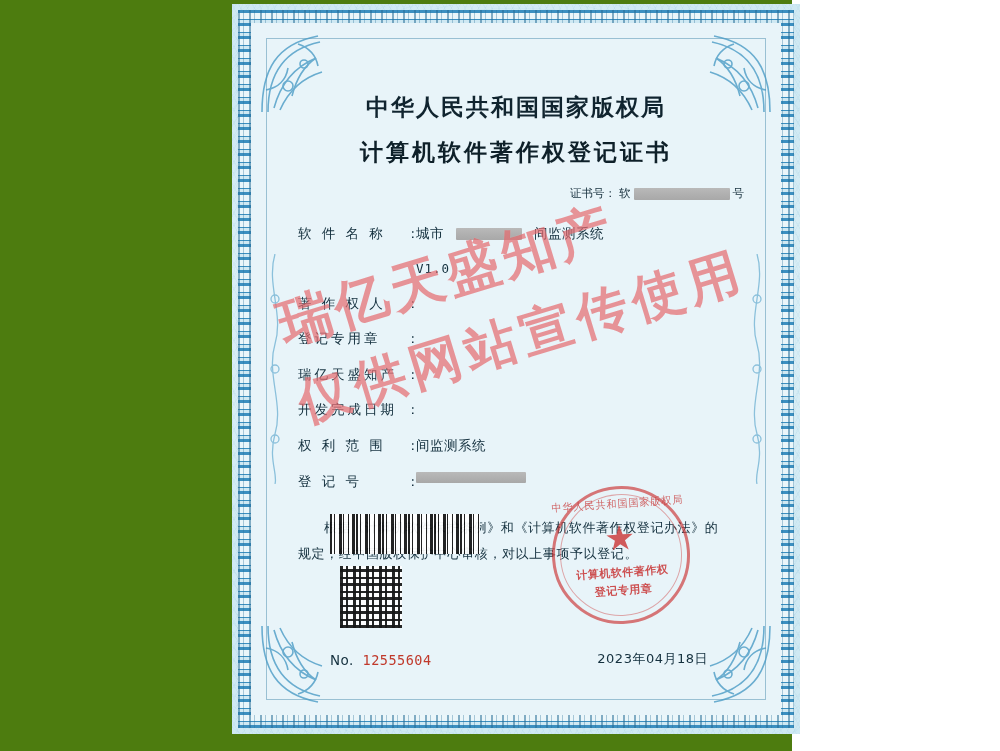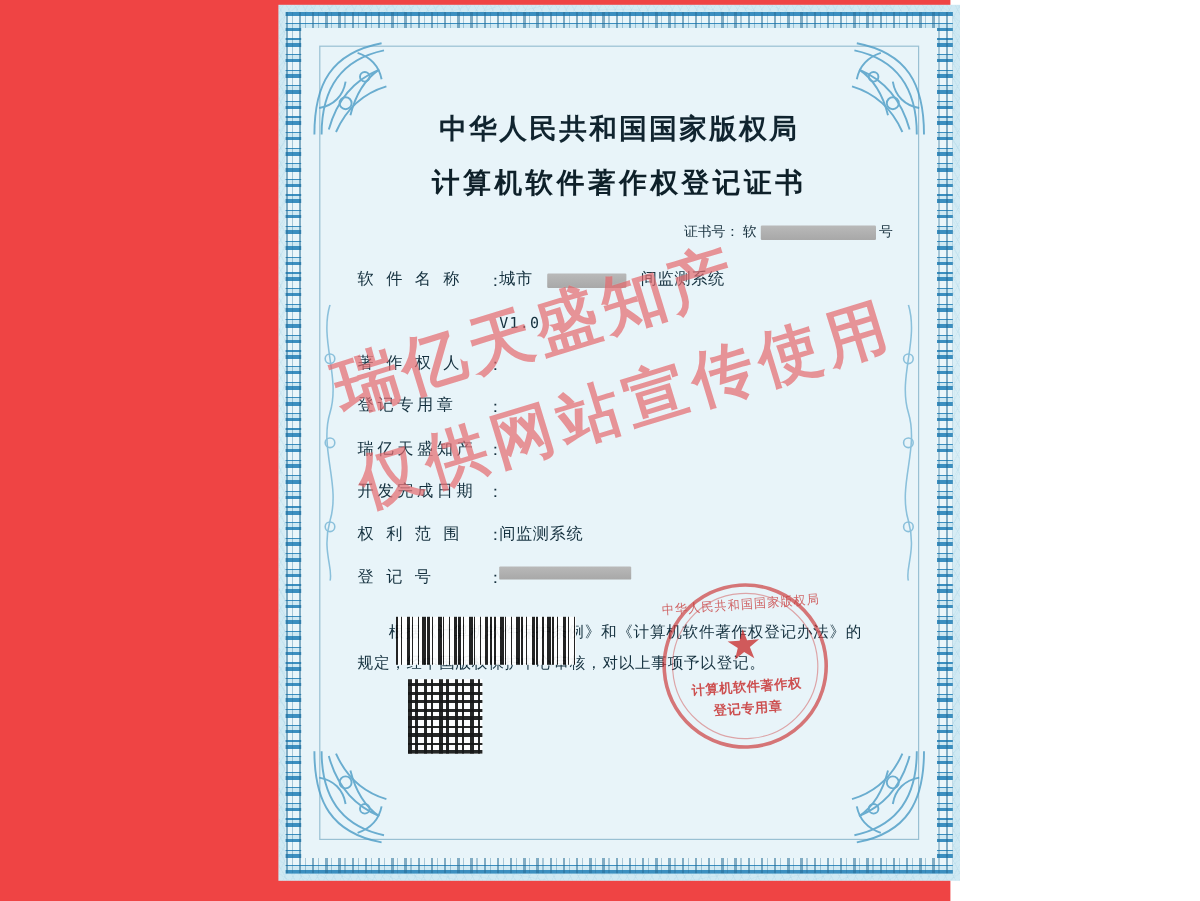--- a/index.html
+++ b/index.html
@@ -12,21 +12,21 @@
     height: 751px;
     overflow: hidden;
     font-family: "Liberation Sans", sans-serif;
   }
 
   
   .page {
     position: relative;
     width: 792px;
     height: 751px;
-    background: #ef4444;
+    background: #4d7c0f;
   }
 
   .cert {
     position: absolute;
     left: 232px;
     top: 4px;
     width: 568px;
     height: 730px;
     background:
       radial-gradient(ellipse 62% 48% at 50% 44%, #fdfefe 0%, #eef8fb 38%, #dff1f7 66%, #cfe9f3 100%);
@@ -487,20 +487,27 @@
       </div>
 
       <div class="seal">
         <div class="ring"></div>
         <div class="arc">中华人民共和国国家版权局</div>
         <div class="star">★</div>
         <div class="l1">计算机软件著作权</div>
         <div class="l2">登记专用章</div>
       </div>
 
+      <div class="footer">
+        <div class="no">
+          <span class="pfx">No.</span>
+          <span>12555604</span>
+        </div>
+        <div class="date">2023年04月18日</div>
+      </div>
 
     </div>
 
     <div class="watermark">
       <div class="w1">瑞亿天盛知产</div>
       <div class="w2">仅供网站宣传使用</div>
     </div>
 
   </div>
 </div>

